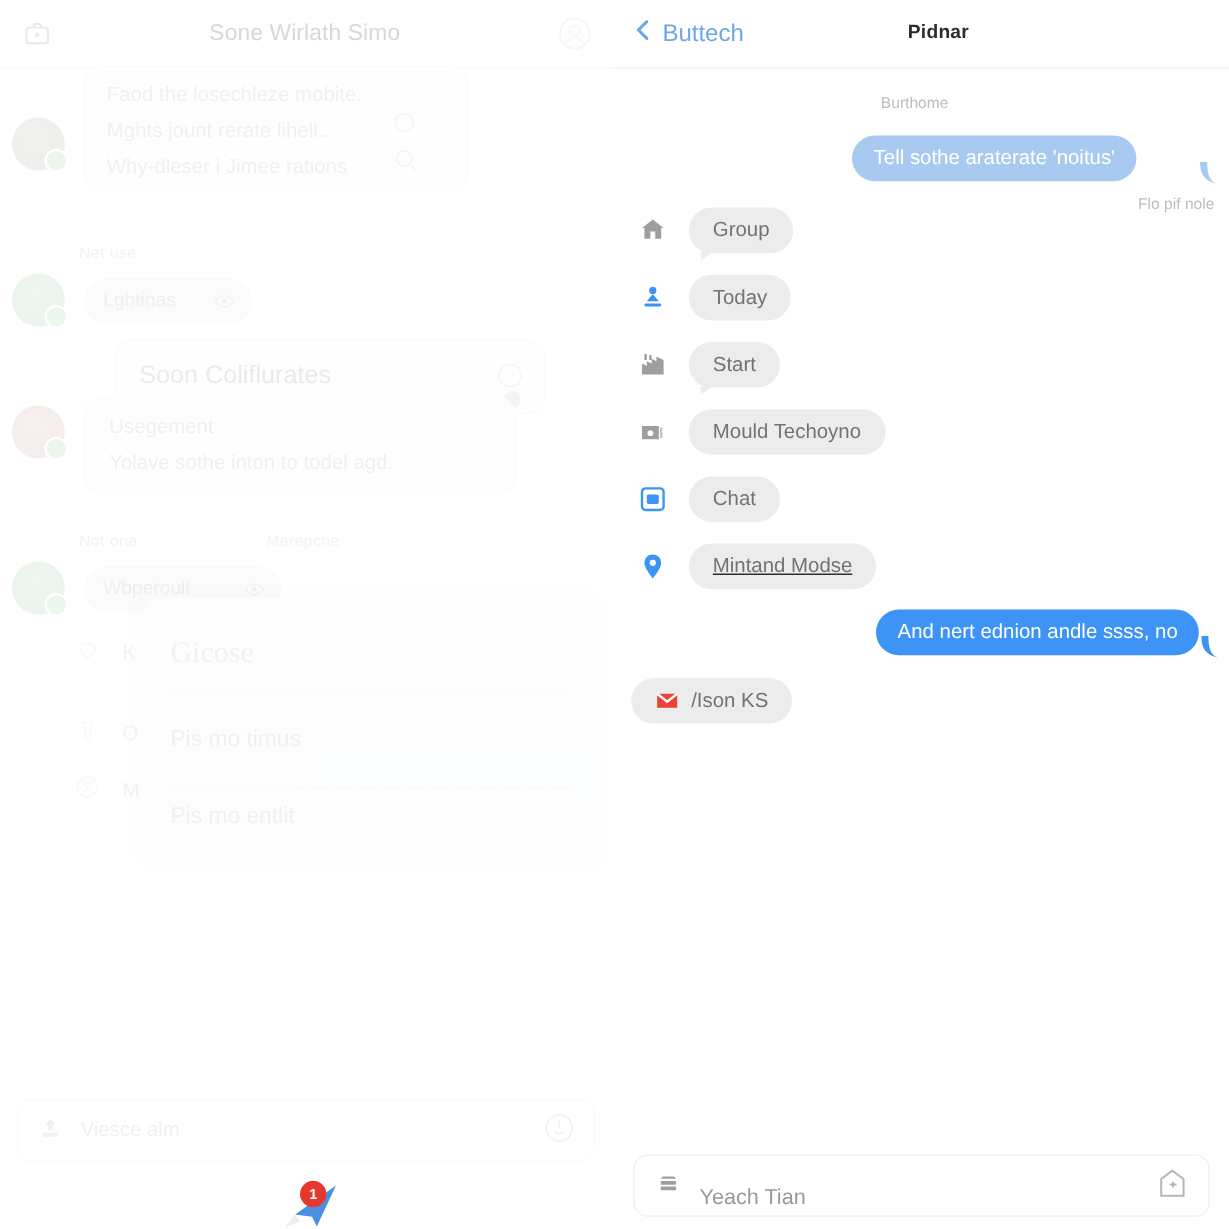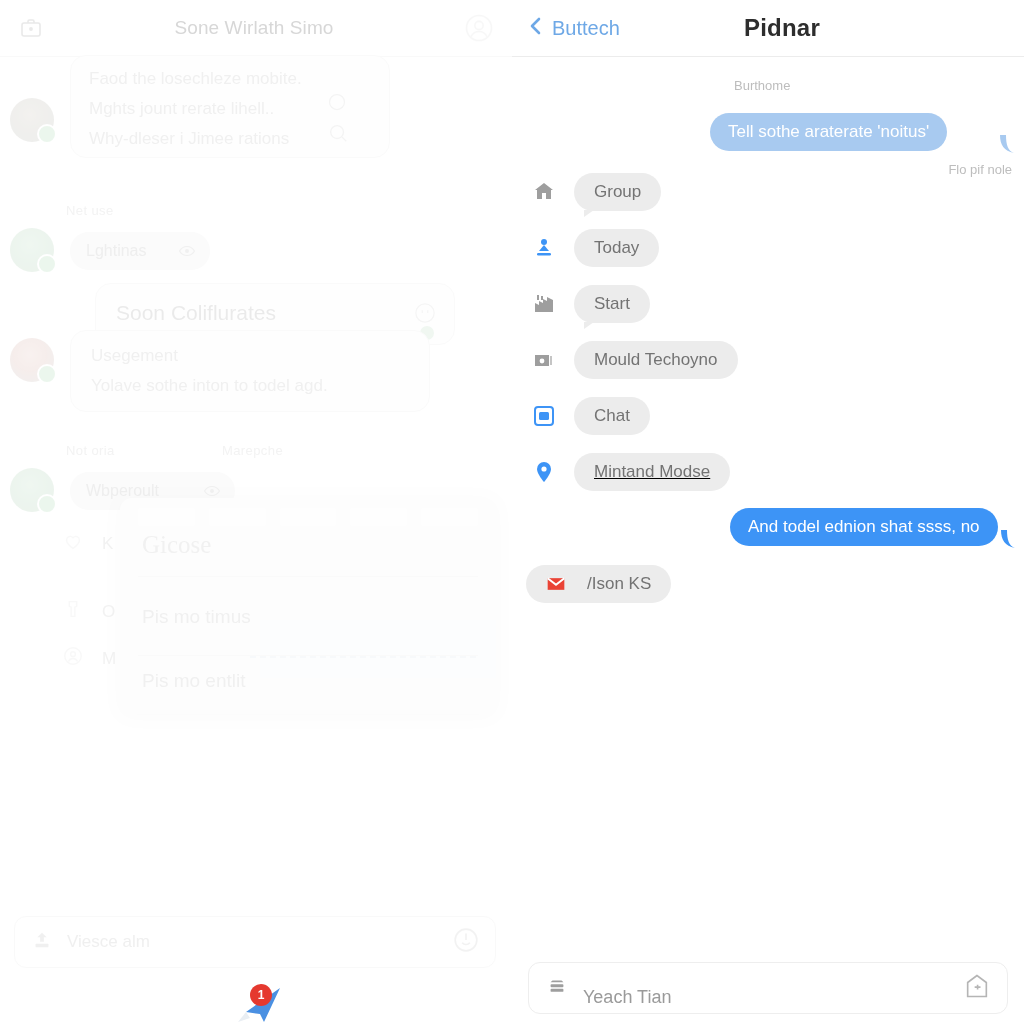--- a/index.html
+++ b/index.html
@@ -83,21 +83,21 @@
   
   .pane-right {
     position:absolute; left:512px; top:0; width:512px; height:1004px; background:#fff;
   }
   .r-topbar {
     position:absolute; left:0; top:0; width:512px; height:57px;
     border-bottom:1px solid #ececec; display:flex; align-items:center;
   }
   .back-btn { position:absolute; left:12px; display:flex; align-items:center; gap:4px;
               color:#6ea8e6; font-size:20px; }
-  .r-title { position:absolute; left:0; right:0; text-align:center; font-size:24px;
+  .r-title { position:absolute; left:0; right:0; text-align:center; font-size:16px;
              color:#2d2d2d; font-weight:700; letter-spacing:.2px;}
   .r-title-wrap{ position:absolute; left:180px; width:180px; text-align:center;}
 
   .ts { position:absolute; font-size:13px; color:#bdbdbd; white-space:nowrap;}
   .bubble {
     position:absolute; border-radius:19px; padding:9px 18px;
     font-size:17px; color:#ffffff; white-space:nowrap;
   }
   .bubble.light { background:#a8caf0; }
   .bubble.solid { background:#3d94f6; }
@@ -386,27 +386,27 @@
         <svg viewBox="0 0 24 24" width="24" height="24" fill="#3d94f6">
           <path d="M12 2a7 7 0 0 0-7 7c0 5 7 13 7 13s7-8 7-13a7 7 0 0 0-7-7Z"></path>
             <circle cx="12" cy="9" r="2.6" fill="#fff"></circle>
         </svg>
       </span>
       <span class="chip">
         <span>Mintand Modse</span>
       </span>
     </div>
 
-    <div class="bubble solid" style="left:218px; top:508px;">And todel ednion shat ssss, no</div>
+    <div class="bubble solid" style="left:218px; top:508px;">And nert ednion andle ssss, no</div>
     <svg width="18" height="20" style="position:absolute; left:489px; top:530px;" viewBox="0 0 18 20">
       <path d="M0 0c0 10 4 16 14 18C8 16 6 10 6 0Z" fill="#3d94f6"></path>
     </svg>
 
     <div class="chip-row" style="left:14px; top:565px;">
-      <span class="chip" style="gap:17px; padding-left:16px;">
+      <span class="chip" style="gap:6px; padding-left:16px;">
         <span class="chip-ico">
           <svg viewBox="0 0 24 24" width="24" height="20" fill="#ea4335">
             <path d="M2 5h20v14H2z"></path>
               <path d="M2 5l10 8 10-8" fill="none" stroke="#fff" stroke-width="2.4"></path>
           </svg>
         </span>
         <span>/Ison KS</span>
       </span>
     </div>
 

